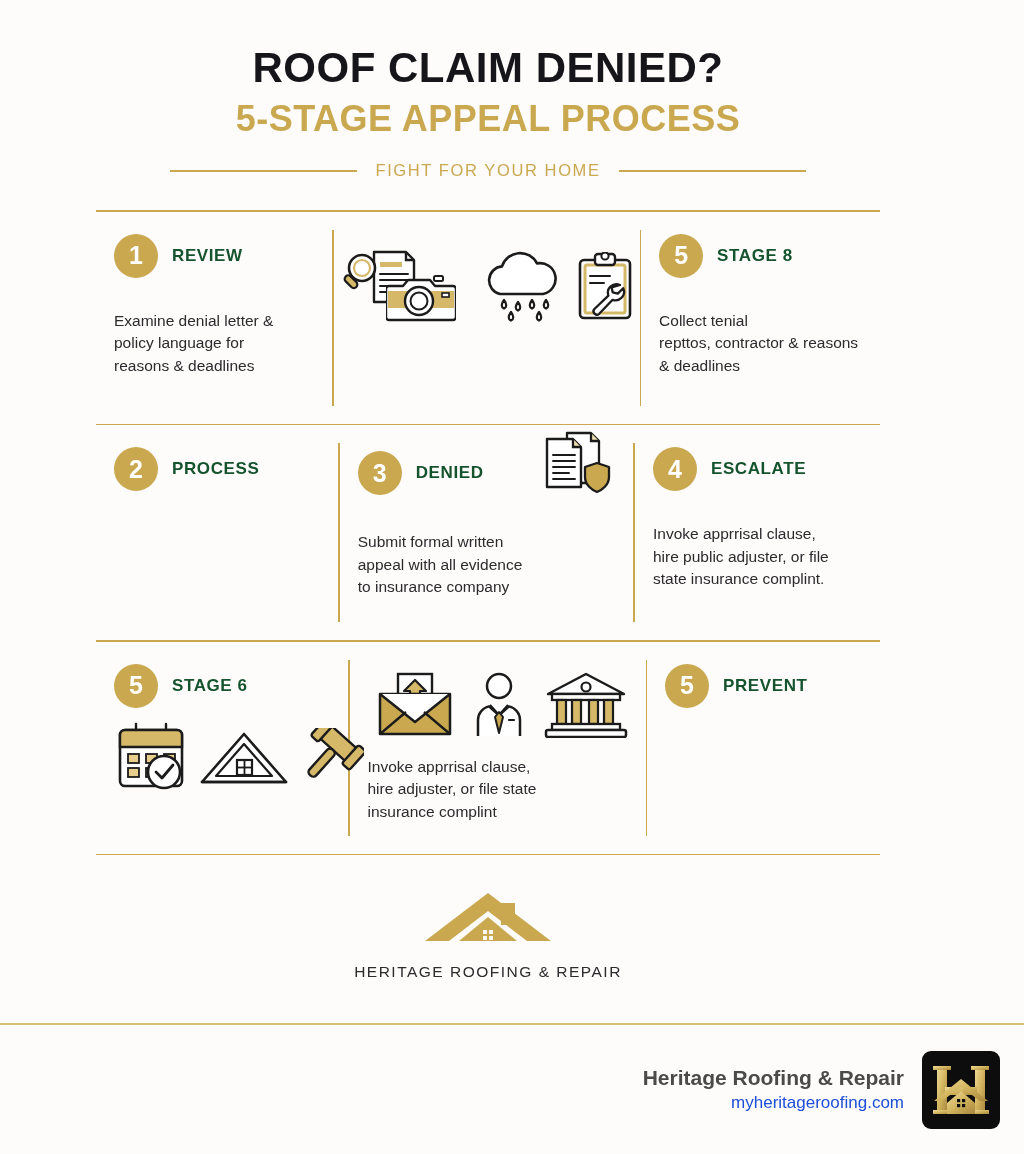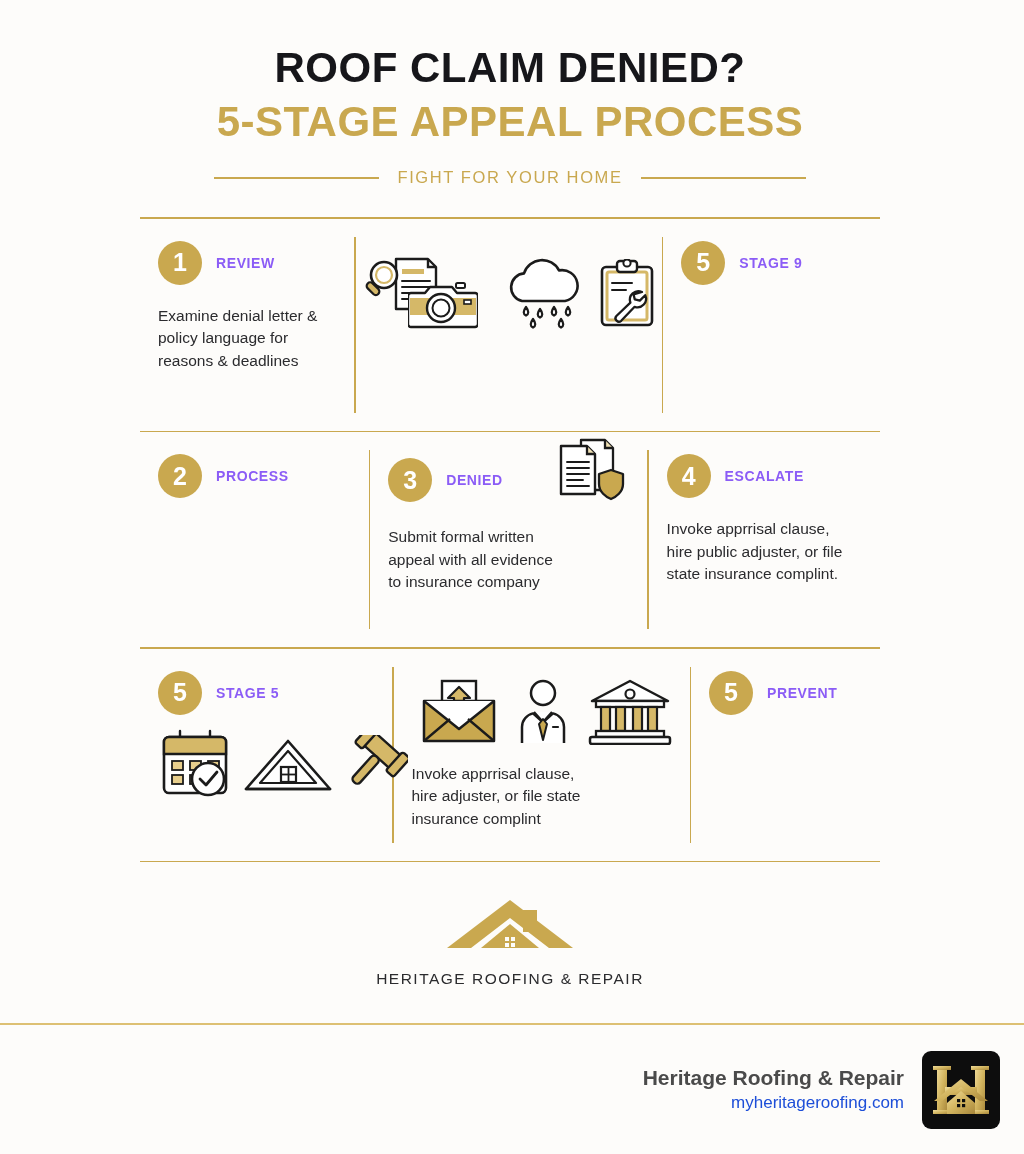--- a/index.html
+++ b/index.html
@@ -6,33 +6,33 @@
 
   body {
     width: 1024px;
     height: 1154px;
     background: #fdfcfa;
     font-family: "Liberation Sans", sans-serif;
     overflow: hidden;
     position: relative;
   }
 
-  .page { position: relative; width: 976px; height: 1154px; background: #fdfcfa; padding-left: 44px; }
+  .page { position: relative; width: 976px; height: 1154px; background: #fdfcfa; }
 
   
   .header { padding-top: 46px; text-align: center; }
   .title-main {
     font-size: 42px;
     font-weight: bold;
     letter-spacing: 0.5px;
     color: #16161a;
     line-height: 1.05;
   }
   .title-sub {
-    font-size: 42px;
+    font-size: 36px;
     font-weight: bold;
     letter-spacing: 0.5px;
     color: #c9a84f;
     line-height: 1.15;
     margin-top: 8px;
   }
   .tagline-row {
     display: flex;
     align-items: center;
     justify-content: center;
@@ -69,25 +69,25 @@
   .badge {
     width: 44px; height: 44px; border-radius: 50%;
     background: #c9a84f;
     color: #ffffff;
     font-size: 25px; font-weight: bold;
     display: flex; align-items: center; justify-content: center;
     flex: 0 0 44px;
     line-height: 1;
   }
   .step-title {
-    font-size: 14px; font-weight: bold; letter-spacing: 0.6px;
-    color: #8b5cf6;
+    font-size: 17px; font-weight: bold; letter-spacing: 0.6px;
+    color: #14532d;
   }
   .step-body {
-    margin-top: 20px;
+    margin-top: 32px;
     font-size: 15.5px;
     line-height: 1.45;
     color: #2b2b2e;
     white-space: pre-line;
   }
   .step-body.indent { margin-top: 14px; }
 
   .icon-cluster { display: flex; align-items: flex-end; justify-content: center; gap: 16px; }
   .icon-cluster.r1 { margin-top: 16px; gap: 12px; }
   .icon-cluster.r3mid { margin-top: 8px; gap: 14px; justify-content: flex-start; padding-left: 8px; }
@@ -213,22 +213,25 @@
         </span>
 
       </div>
     </div>
 
     <div class="vdiv"></div>
 
     <div class="cell c-right">
       <div class="step-head">
         <div class="badge">5</div>
-        <div class="step-title">STAGE 9</div>
-      </div>
+        <div class="step-title">STAGE 8</div>
+      </div>
+      <div class="step-body">Collect tenial
+repttos, contractor &amp; reasons
+&amp; deadlines</div>
     </div>
 
   </div>
 
   <div class="hrule"></div>
 
   <div class="row r2">
 
     <div class="cell c-left">
       <div class="step-head">
@@ -279,21 +282,21 @@
 
   </div>
 
   <div class="hrule"></div>
 
   <div class="row r3">
 
     <div class="cell c-left">
       <div class="step-head">
         <div class="badge">5</div>
-        <div class="step-title">STAGE 5</div>
+        <div class="step-title">STAGE 6</div>
       </div>
       <div class="icon-cluster r3left">
 
         <span>
           <svg width="74" height="70" viewBox="0 0 74 70">
             <line x1="20" y1="2" x2="20" y2="12" stroke="#1b1b1b" stroke-width="2.4" stroke-linecap="round"></line>
             <line x1="50" y1="2" x2="50" y2="12" stroke="#1b1b1b" stroke-width="2.4" stroke-linecap="round"></line>
             <rect x="4" y="8" width="62" height="56" rx="5" fill="#fff" stroke="#1b1b1b" stroke-width="2.6"></rect>
             <path d="M4 13 a5 5 0 0 1 5 -5 h52 a5 5 0 0 1 5 5 v12 h-62 z" fill="#d5b868" stroke="#1b1b1b" stroke-width="2.4"></path>
             <g fill="#e7ce8c" stroke="#1b1b1b" stroke-width="1.8">

